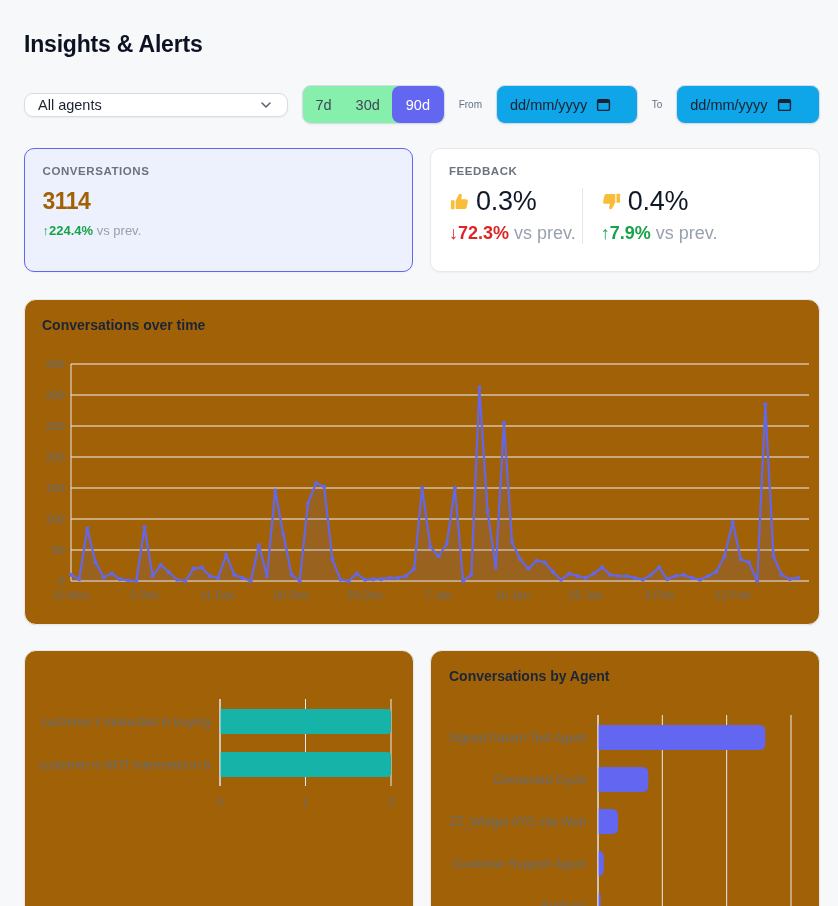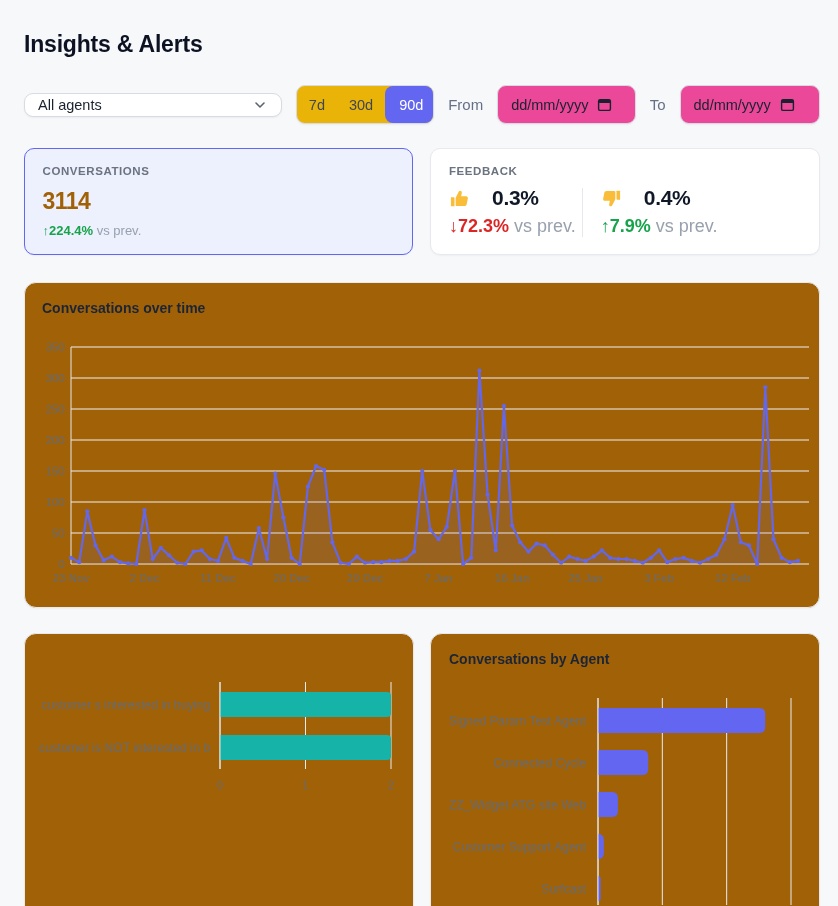--- a/index.html
+++ b/index.html
@@ -5,45 +5,45 @@
   html,body{margin:0;padding:0;background:#f7f8fa;}
   body{width:838px;height:906px;overflow:hidden;font-family:"Liberation Sans",sans-serif;color:#101828;}
   .page{padding:30px 18px 0 24px;}
   h1{font-size:23px;line-height:28px;font-weight:800;color:#0c1222;margin:0 0 27px 0;letter-spacing:-0.2px;}
 
   
   .filter-row{display:flex;align-items:center;gap:14px;margin-bottom:24px;}
   .select{width:265px;height:24px;box-sizing:border-box;background:#fff;border:1px solid #d8dbe3;border-radius:9px;
           display:flex;align-items:center;justify-content:space-between;padding:0 13px;cursor:pointer;
           box-shadow:0 1px 2px rgba(16,24,40,.05);font-size:14.5px;color:#1a2230;}
-  .segmented{display:flex;align-items:center;background:#eab308;border:1px solid #d8dbe3;border-radius:9px;
+  .segmented{display:flex;align-items:center;background:#86efac;border:1px solid #d8dbe3;border-radius:9px;
           box-shadow:0 1px 2px rgba(16,24,40,.05);overflow:hidden;height:39px;box-sizing:border-box;}
   .seg{border:none;background:transparent;height:37px;padding:0 12px;font-size:14.5px;color:#3f4756;
           font-family:inherit;cursor:pointer;border-radius:8px;}
   .seg.active{background:#6366f1;color:#fff;padding:8px 14px;}
-  .flabel{font-size:15px;color:#667085;}
-  .dateinput{height:39px;box-sizing:border-box;background:#ec4899;border:1px solid #d8dbe3;border-radius:9px;
+  .flabel{font-size:10px;color:#667085;}
+  .dateinput{height:39px;box-sizing:border-box;background:#0ea5e9;border:1px solid #d8dbe3;border-radius:9px;
           display:flex;align-items:center;gap:9px;padding:0 13px;font-size:14.5px;color:#1a2230;cursor:text;
           box-shadow:0 1px 2px rgba(16,24,40,.05);}
 
   
   .stats-row{display:flex;gap:17px;margin-bottom:27px;}
-  .stat-card{flex:1 1 0;height:107px;box-sizing:border-box;background:#fff;border:1px solid #e7e9ef;border-radius:10px;
+  .stat-card{flex:1 1 0;height:124px;box-sizing:border-box;background:#fff;border:1px solid #e7e9ef;border-radius:10px;
           padding:16px 18px;box-shadow:0 1px 2px rgba(16,24,40,.04);cursor:pointer;}
   .stat-card.selected{background:#edf0fd;border:1.5px solid #6366f1;padding:15.5px 17.5px;}
   .stat-label{font-size:11.5px;font-weight:600;letter-spacing:.05em;color:#6b7280;margin-bottom:9px;}
   .stat-value{font-size:23px;line-height:30px;font-weight:700;color:#a16207;letter-spacing:-0.5px;}
   .delta{margin-top:7px;font-size:13px;color:#98a1ae;}
   .delta b{font-weight:700;}
   .delta .up{color:#16a34a;}
   .delta .down{color:#dc2626;}
   .fb-row{display:flex;align-items:flex-start;}
   .fb-col{min-width:96px;}
   .fb-divider{width:1px;align-self:stretch;background:#e5e7eb;margin:2px 18px 0 6px;}
-  .fb-val{display:flex;align-items:center;gap:22px;font-size:21px;font-weight:700;color:#101828;letter-spacing:-0.3px;}
+  .fb-val{display:flex;align-items:center;gap:6px;font-size:27px;font-weight:400;color:#101828;letter-spacing:-0.3px;}
   .fb-delta{margin-top:6px;font-size:18px;color:#98a1ae;}
   .thumb{width:21px;height:21px;}
   .thumb.down{transform:rotate(180deg);}
 
   
   .card{background:#a16207;border:1px solid #e7e9ef;border-radius:12px;box-shadow:0 1px 2px rgba(16,24,40,.04);
         box-sizing:border-box;overflow:hidden;}
   .card-title{font-size:14px;font-weight:700;color:#1b2537;}
   .chart-card{height:326px;margin-bottom:25px;padding:17px 0 0 0;}
   .chart-card .card-title{padding-left:17px;margin-bottom:10px;}

